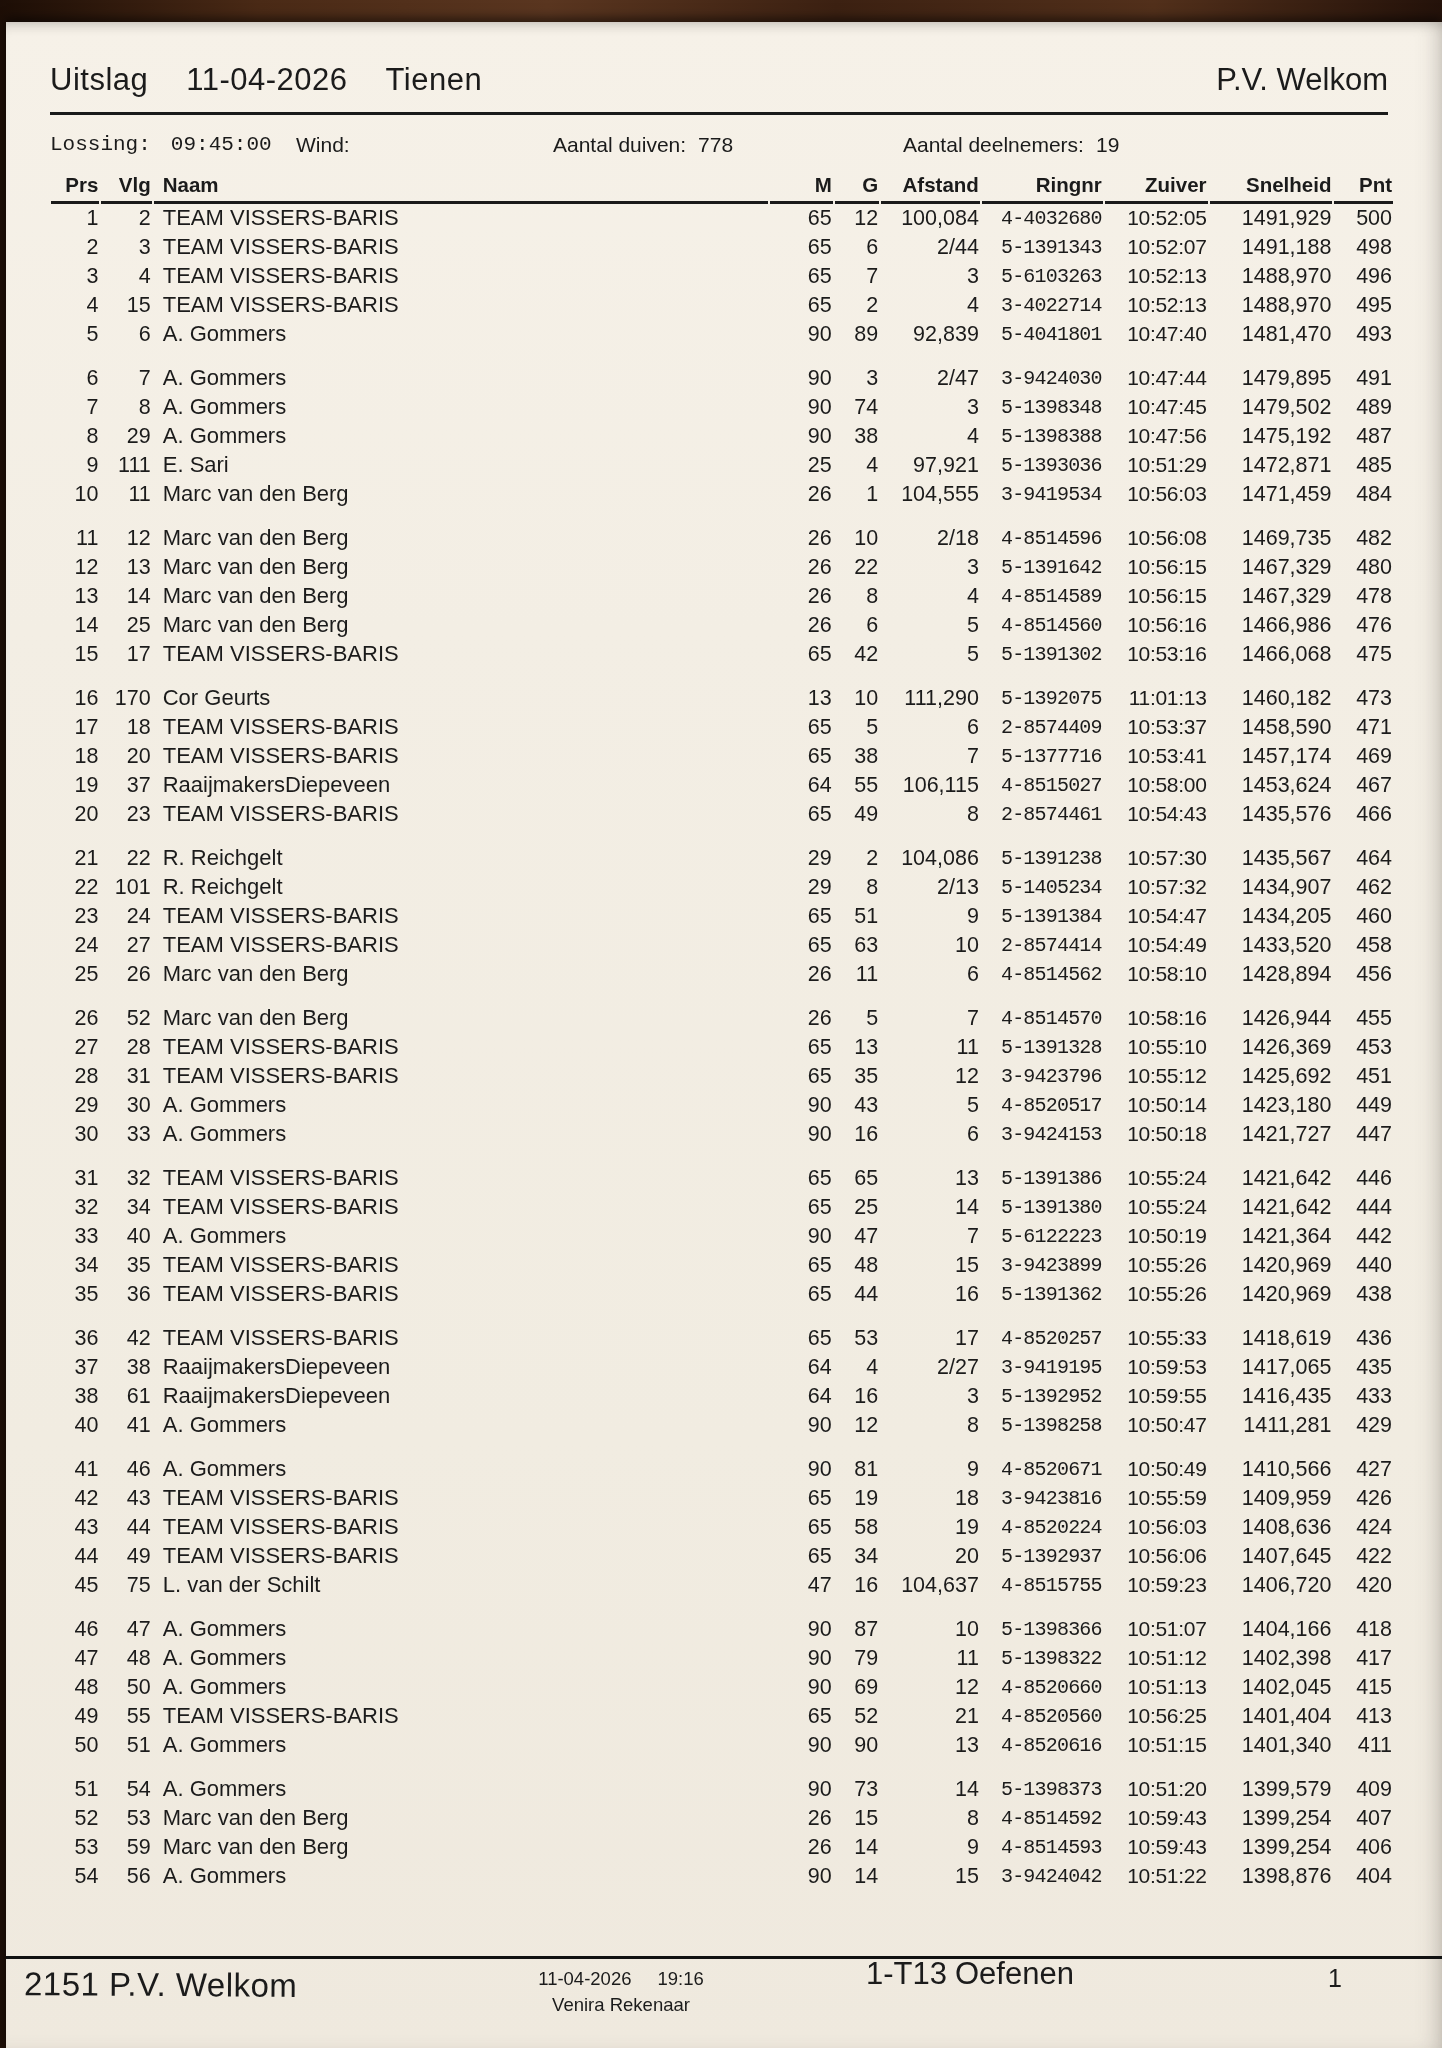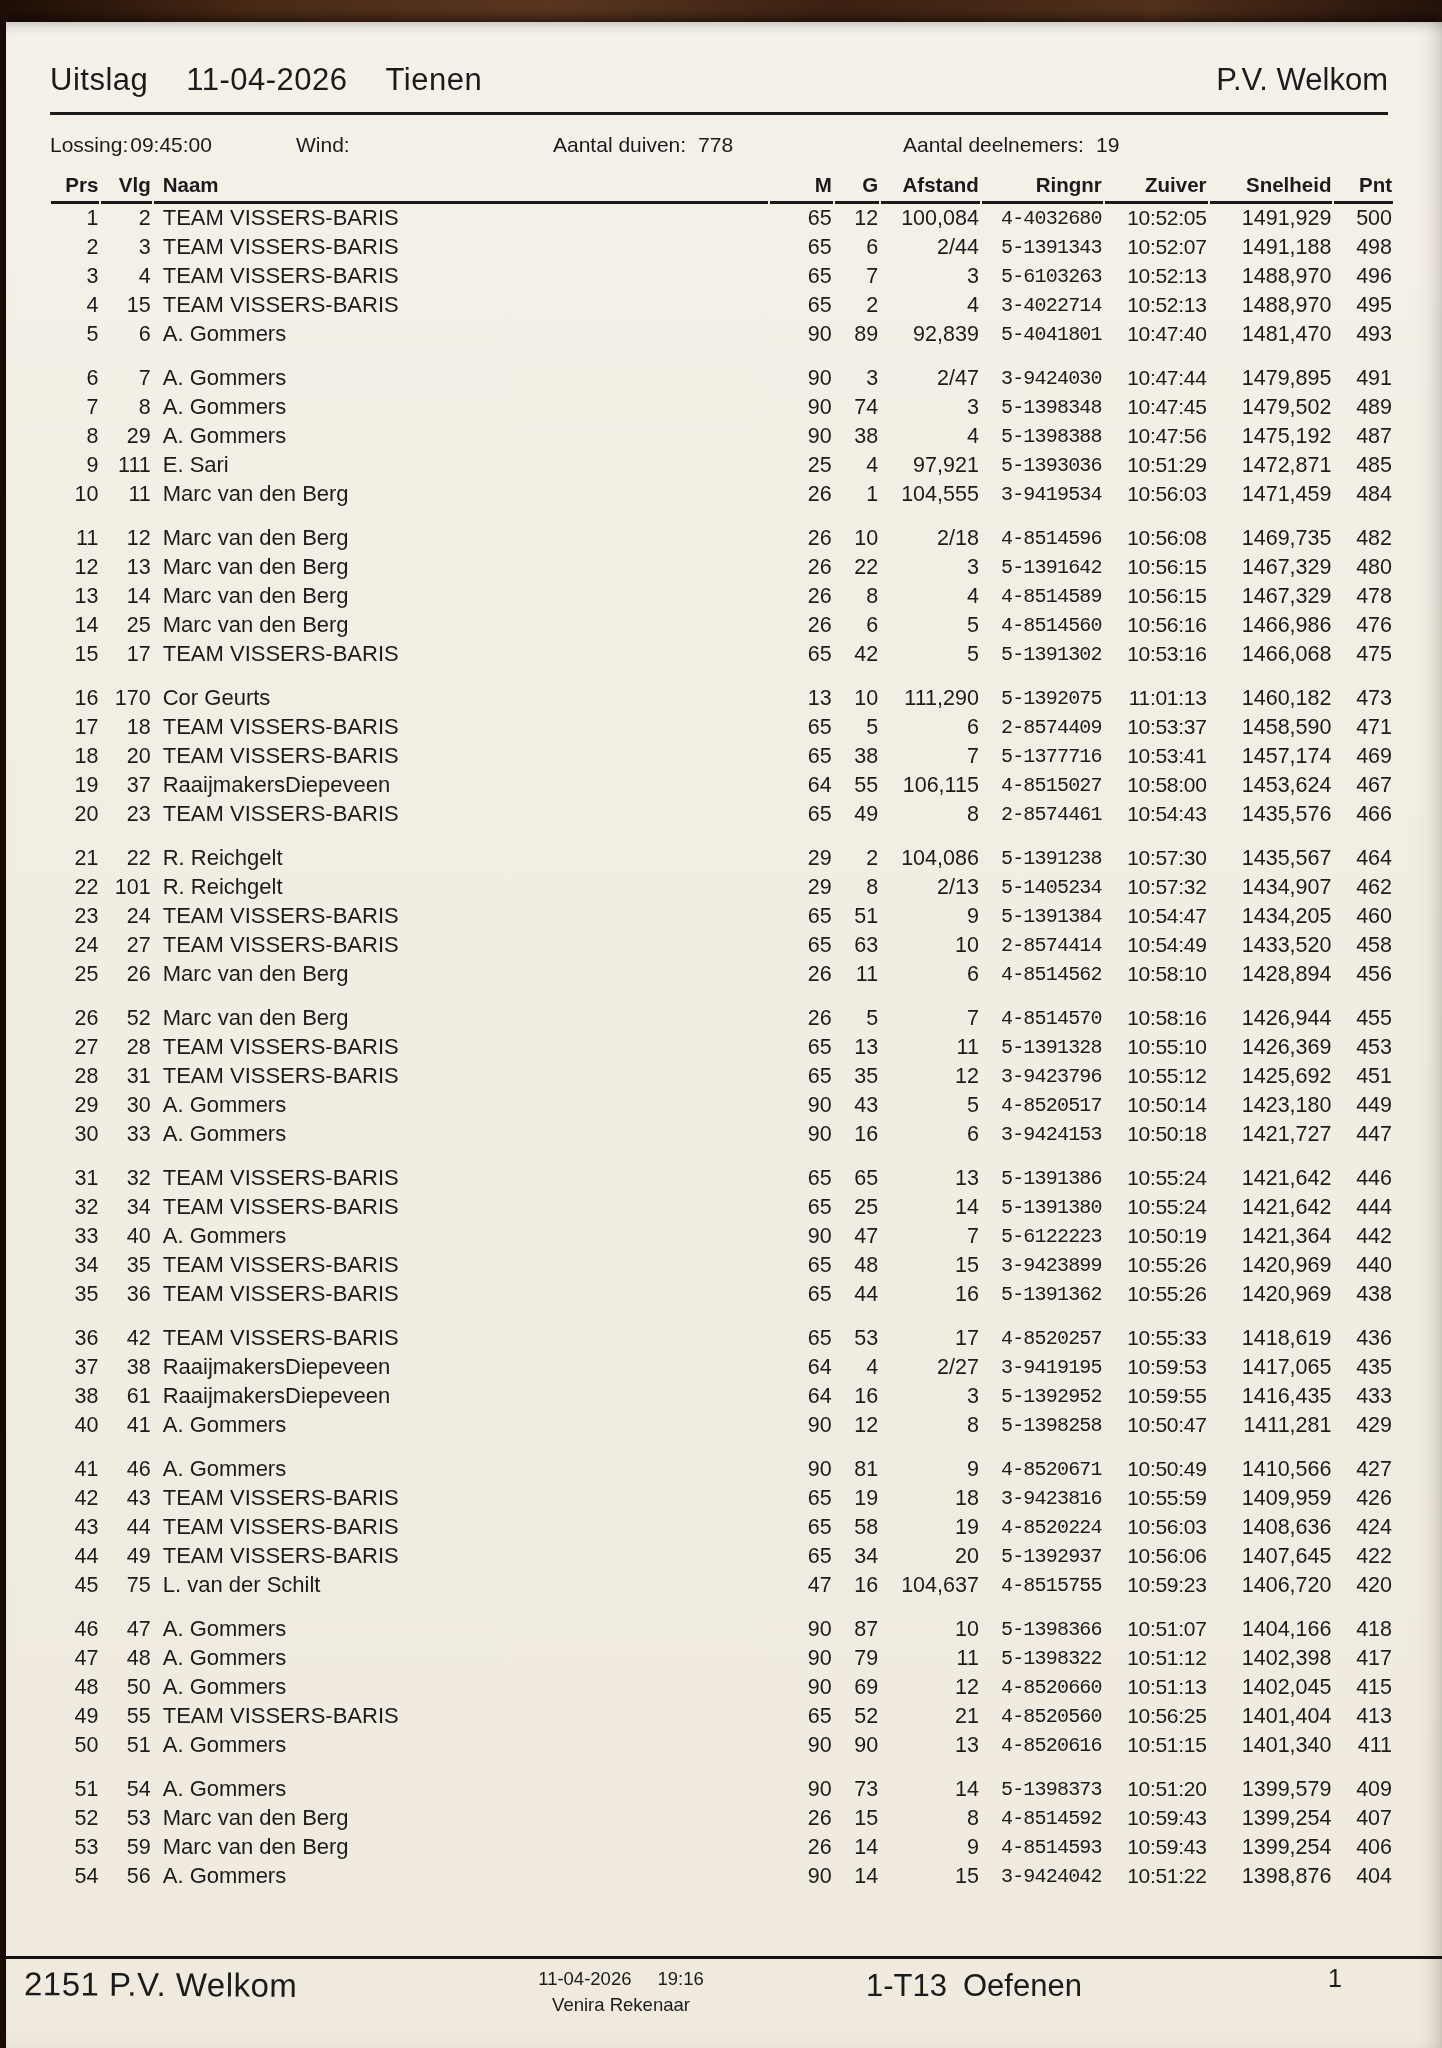--- a/index.html
+++ b/index.html
@@ -13,42 +13,42 @@
     background:linear-gradient(180deg,#f6f1e8 0%,#f3eee4 30%,#f1ece1 70%,#efe9de 100%);
     box-shadow:0 -4px 10px rgba(0,0,0,.55), inset -14px 0 22px -12px rgba(80,75,70,.35), inset 0 10px 14px -10px rgba(0,0,0,.25);
     padding:40px 54px 0 44px;box-sizing:border-box;
   }
   
   .titlebar{display:flex;justify-content:space-between;align-items:baseline;}
   .title-left{display:flex;gap:38px;font-size:31px;letter-spacing:.5px;}
   .club{font-size:31px;}
   .rule{height:2.5px;background:#1a1a1a;margin-top:14px;}
   .infobar{display:flex;margin-top:18px;font-size:21px;}
-  .infobar .seg1{width:246px;display:flex;gap:2px;}
+  .infobar .seg1{width:246px;display:flex;gap:20px;font-family:Liberation Mono, monospace;}
   .infobar .seg2{width:240px;}
   .infobar .seg3{width:300px;display:flex;gap:12px;margin-left:17px;}
   .infobar .seg4{margin-left:50px;display:flex;gap:12px;}
   
   table{border-collapse:collapse;table-layout:fixed;width:1344px;margin-top:16px;}
   th{font-weight:bold;font-size:20.5px;text-align:right;vertical-align:bottom;position:relative;padding:0 2px 7px 2px;white-space:nowrap;}
   th::after{content:"";position:absolute;left:1px;right:1px;bottom:0;height:2.5px;background:#1a1a1a;}
   th.c-naam{text-align:left;padding-left:10px;}
   td{font-size:21.5px;height:29px;padding:0 2px;text-align:right;white-space:nowrap;overflow:hidden;}
   td.c-naam{text-align:left;padding-left:10px;font-size:22px;}
   td.c-ringnr{font-size:20px;letter-spacing:-0.8px;font-family:Liberation Mono, monospace;}
   td.c-zuiver{font-size:21px;letter-spacing:-0.3px;}
   tr.spacer td{height:15px;}
   tbody{padding-top:6px;}
   
   #footer{position:absolute;left:6px;right:0;bottom:0;height:92px;}
   .footrule{height:3px;background:#111;}
   .f-left{position:absolute;left:18px;top:10px;font-size:33px;letter-spacing:.5px;transform:rotate(.35deg);}
   .f-center{position:absolute;left:455px;top:10px;width:320px;text-align:center;font-size:18.5px;line-height:26px;}
   .f-center .dt{display:flex;justify-content:center;gap:26px;}
-  .f-race{position:absolute;left:860px;top:12px;font-size:31px;display:flex;gap:16px;}
+  .f-race{position:absolute;left:860px;top:0;font-size:31px;display:flex;gap:8px;}
   .f-page{position:absolute;right:100px;top:8px;font-size:25px;}
   .wood-top{position:absolute;top:0;left:0;right:0;height:22px;}
 </style>
 </head>
 <body>
 
 <div class="wood-top"></div>
 
 <div id="paper">
 

